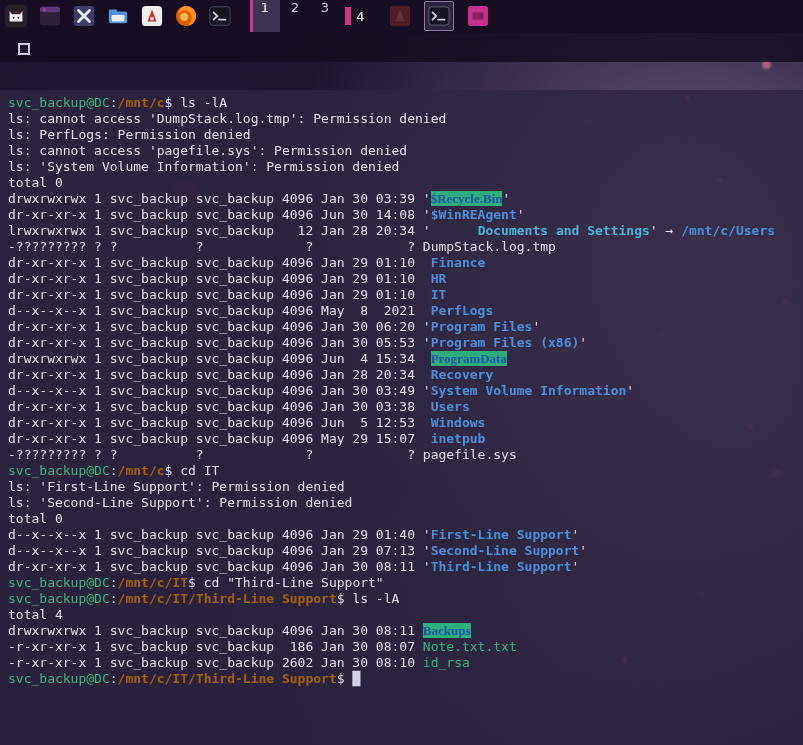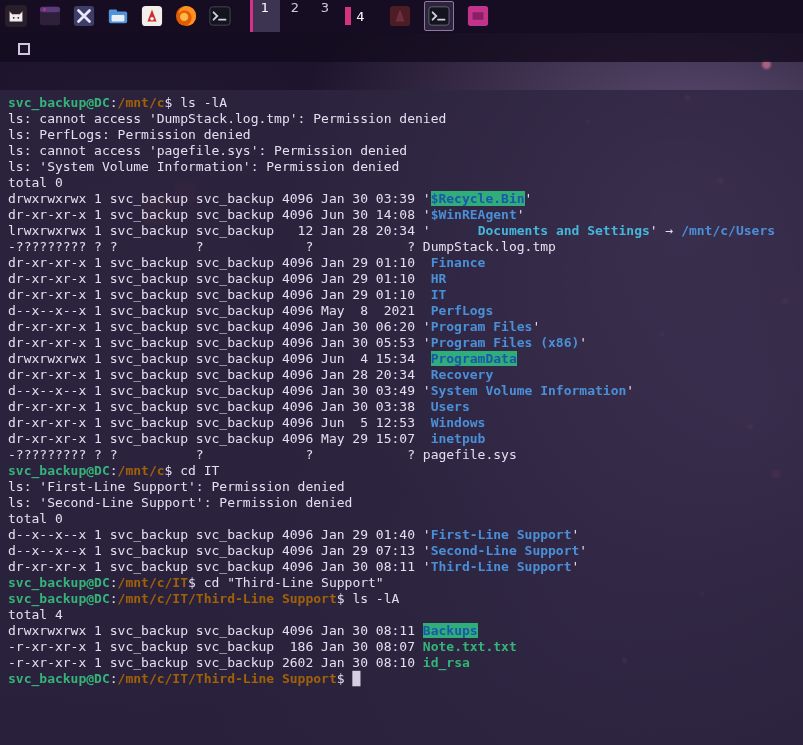--- a/index.html
+++ b/index.html
@@ -59,25 +59,25 @@
   }
   .menu-item.hl{background:#565064;}
   .content{
     position:absolute;top:58px;left:0;right:0;bottom:0;
     background:rgba(46,38,66,0.82);
     padding:5px 0 0 8px;
     font-size:13px;line-height:16px;color:#e4dfee;
   }
   .tline{white-space:pre;height:16px;}
   .sg-d{color:#e4dfee;}
-  .sg-g{color:#33b578;font-weight:bold;}
+  .sg-g{color:#33b578;font-weight:normal;}
   .sg-p{color:#a16207;font-weight:bold;}
   .sg-b{color:#4a90d8;font-weight:bold;}
   .sg-ln{color:#46b6da;font-weight:bold;padding-left:47px;}
-  .sg-ow{color:#1d57a8;background:#2fae7c;font-weight:bold;}
+  .sg-ow{color:#1d57a8;background:#2fae7c;font-weight:bold;font-family:Liberation Serif, serif;}
   .sg-cur{color:#d5cfe3;}
 </style>
 </head>
 <body>
 
 <div class="wallpaper">
   <div class="ghost" style="left:142px;top:195px;width:30px;height:30px;background:rgba(205,125,45,0.25);"></div>
   <div class="ghost" style="left:174px;top:182px;width:22px;height:22px;background:rgba(185,60,60,0.22);"></div>
   <div class="dot" style="left:606px;top:12px;width:5px;height:5px;background:rgba(224,106,154,0.7);"></div>
   <div class="dot" style="left:630px;top:24px;width:7px;height:7px;background:rgba(216,74,126,0.7);"></div>

